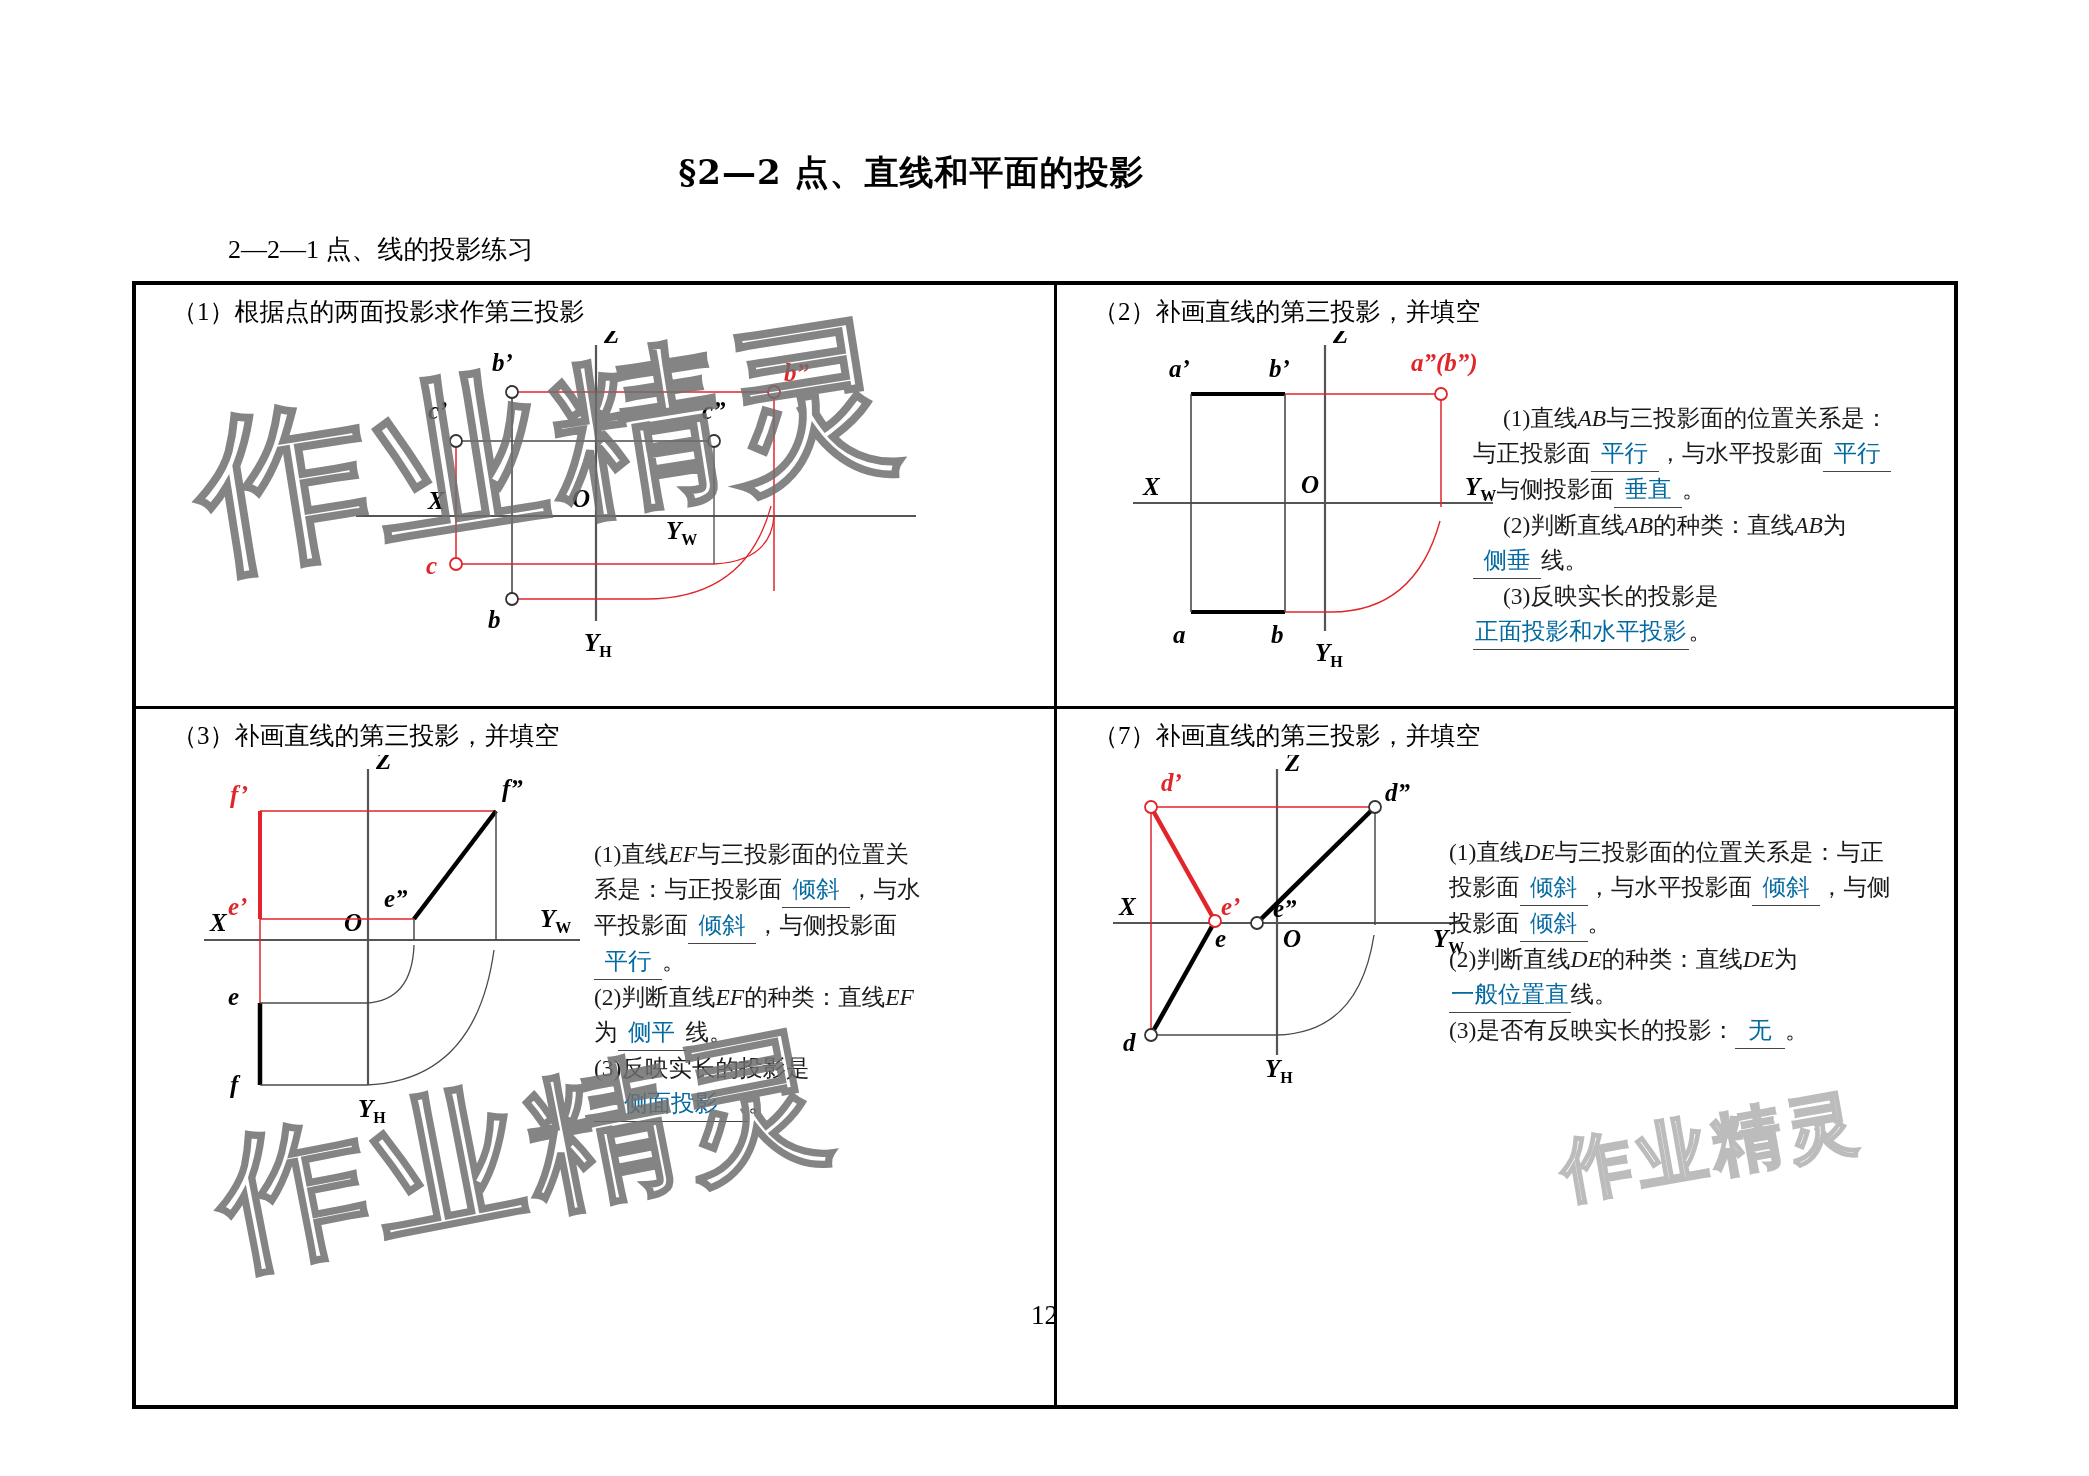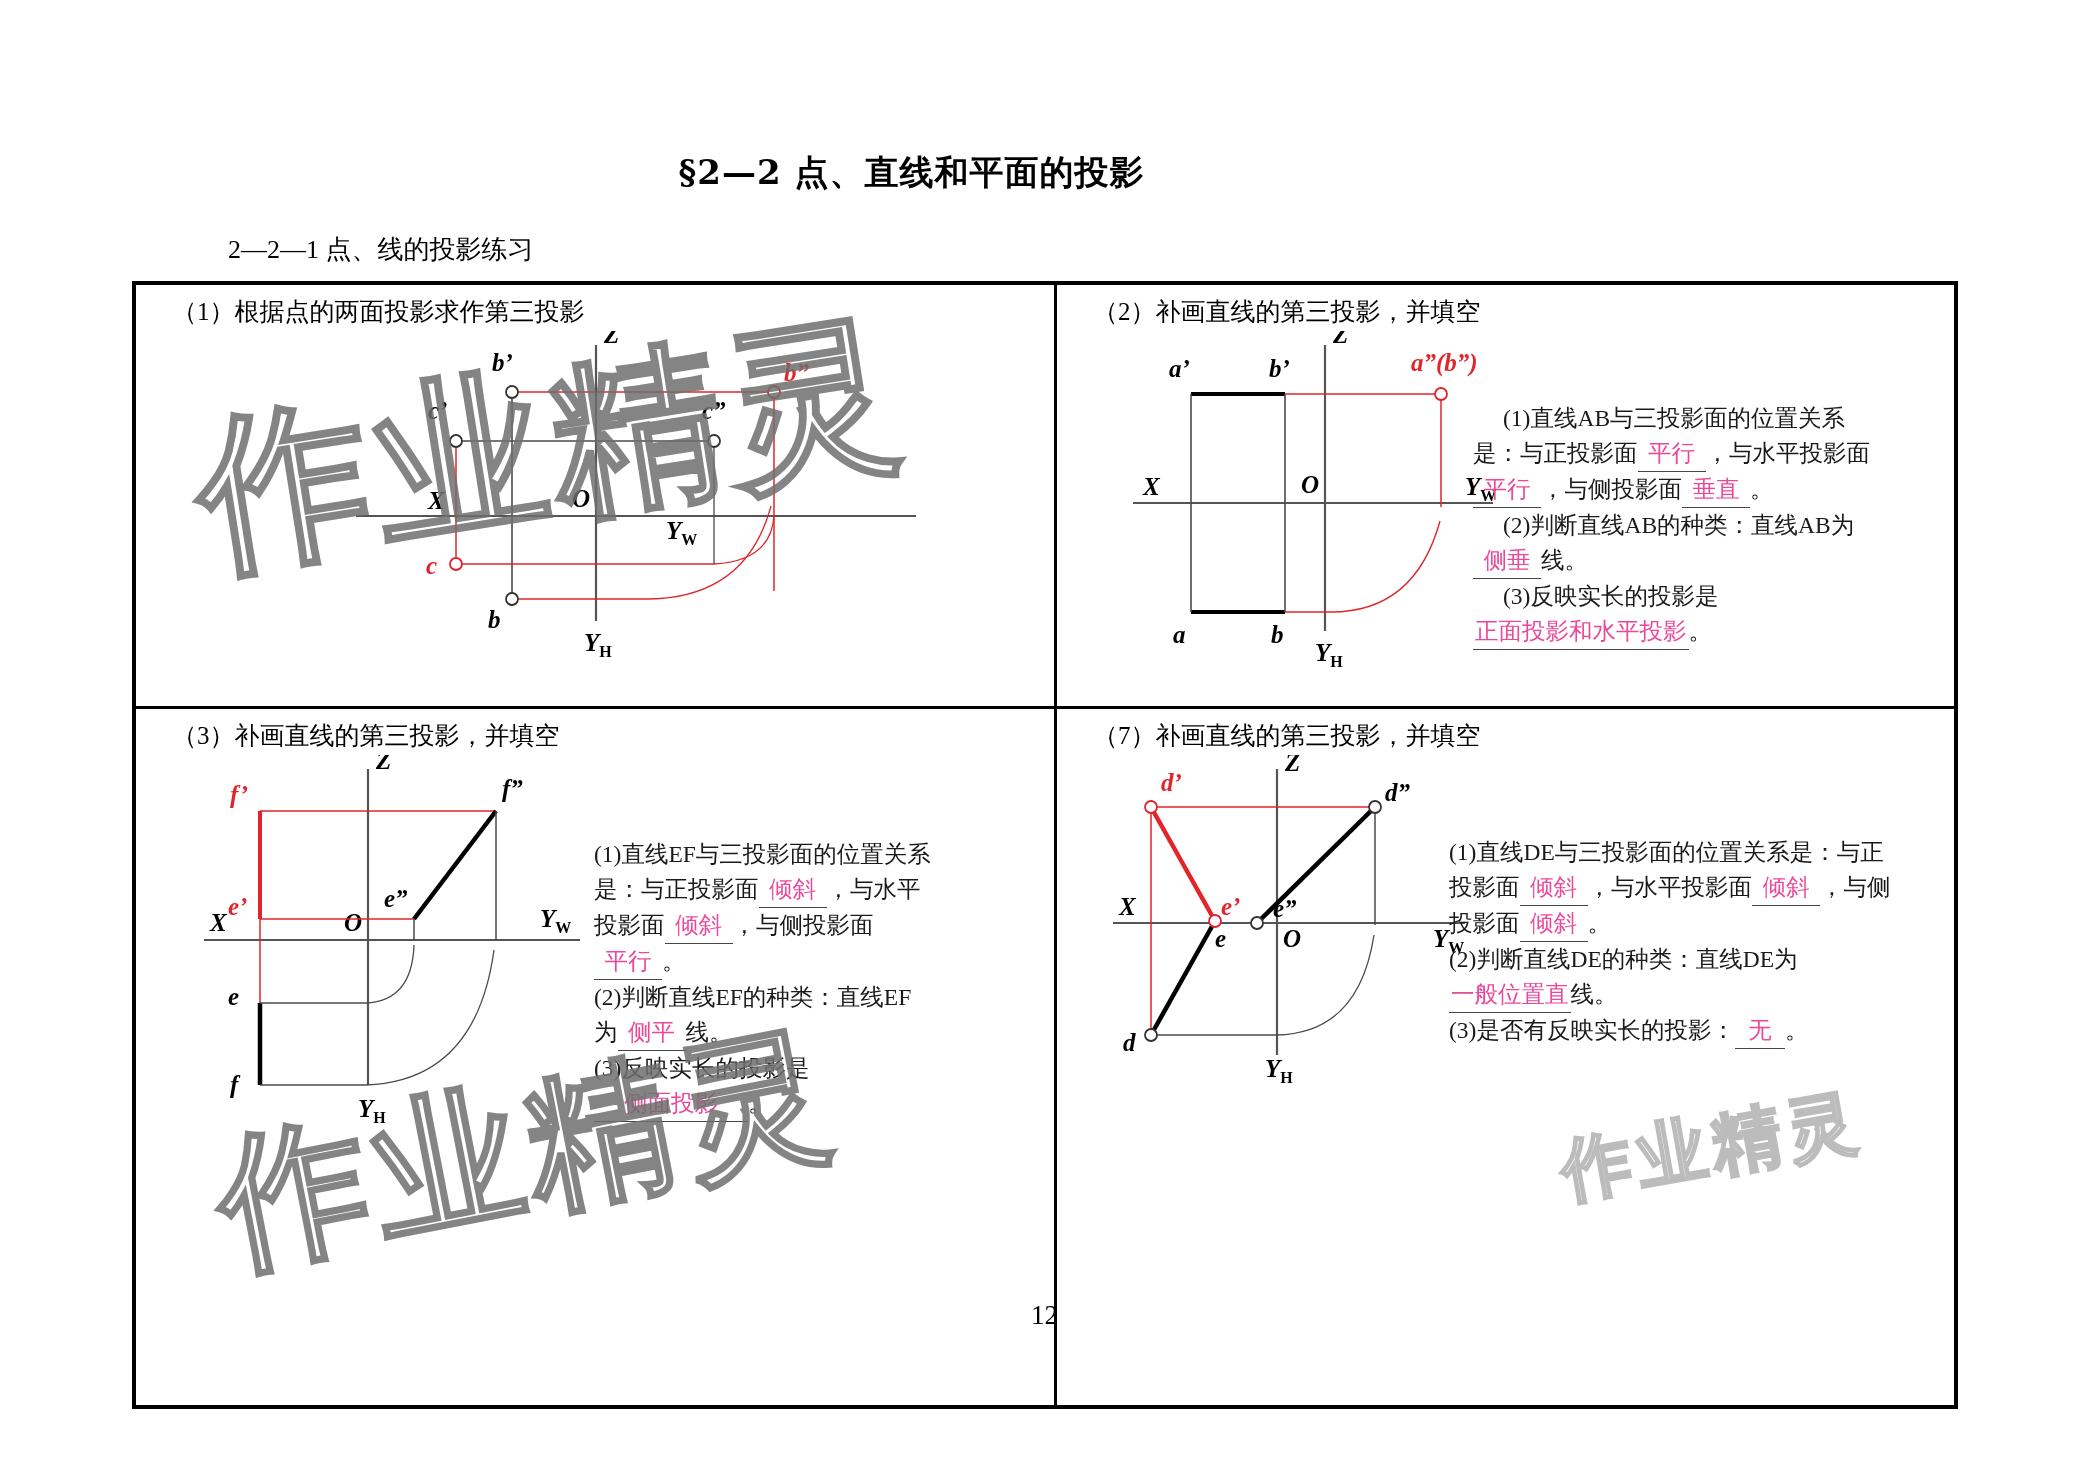--- a/index.html
+++ b/index.html
@@ -61,32 +61,32 @@
   .qtext{
     position:absolute;
     font-size:23.5px;
     line-height:35px;
     font-family:"Liberation Serif",serif;
     color:#1a1a1a;
   }
   .qtext p{margin:0;}
   .indent{display:inline-block;width:30px;}
   .ans{
-    color:#ec4899;
+    color:#0369a1;
     border-bottom:1.4px solid #444;
     display:inline-block;
     text-align:center;
     padding:0 2px;
   }
   .ans.w1{min-width:64px;}
   .ans.w3{min-width:96px;}
   .ans.w4{min-width:200px;}
   .ans.w5{min-width:150px;}
   .ans.w6{min-width:46px;}
-  .it{}
+  .it{font-style:italic;}
 
   .page-num{
     position:absolute;
     top:1300px;left:0;width:2089px;
     text-align:center;
     font-size:27px;
     font-family:"Liberation Serif",serif;
   }
 
   

